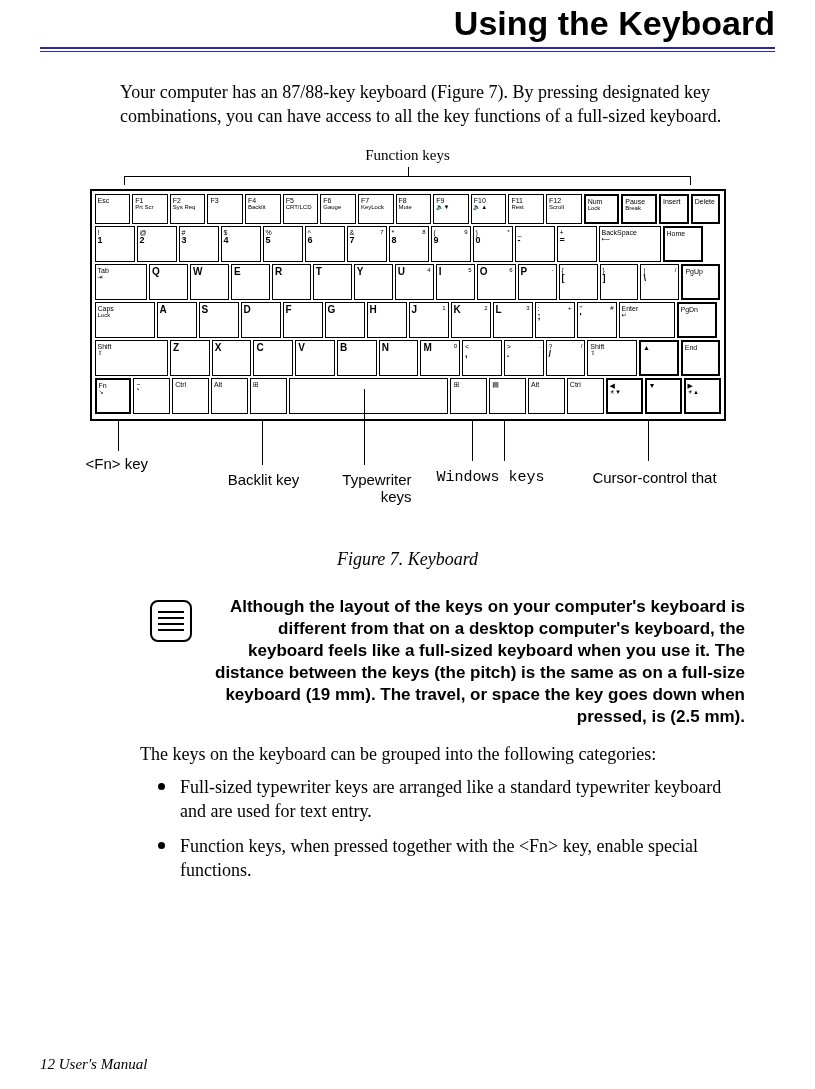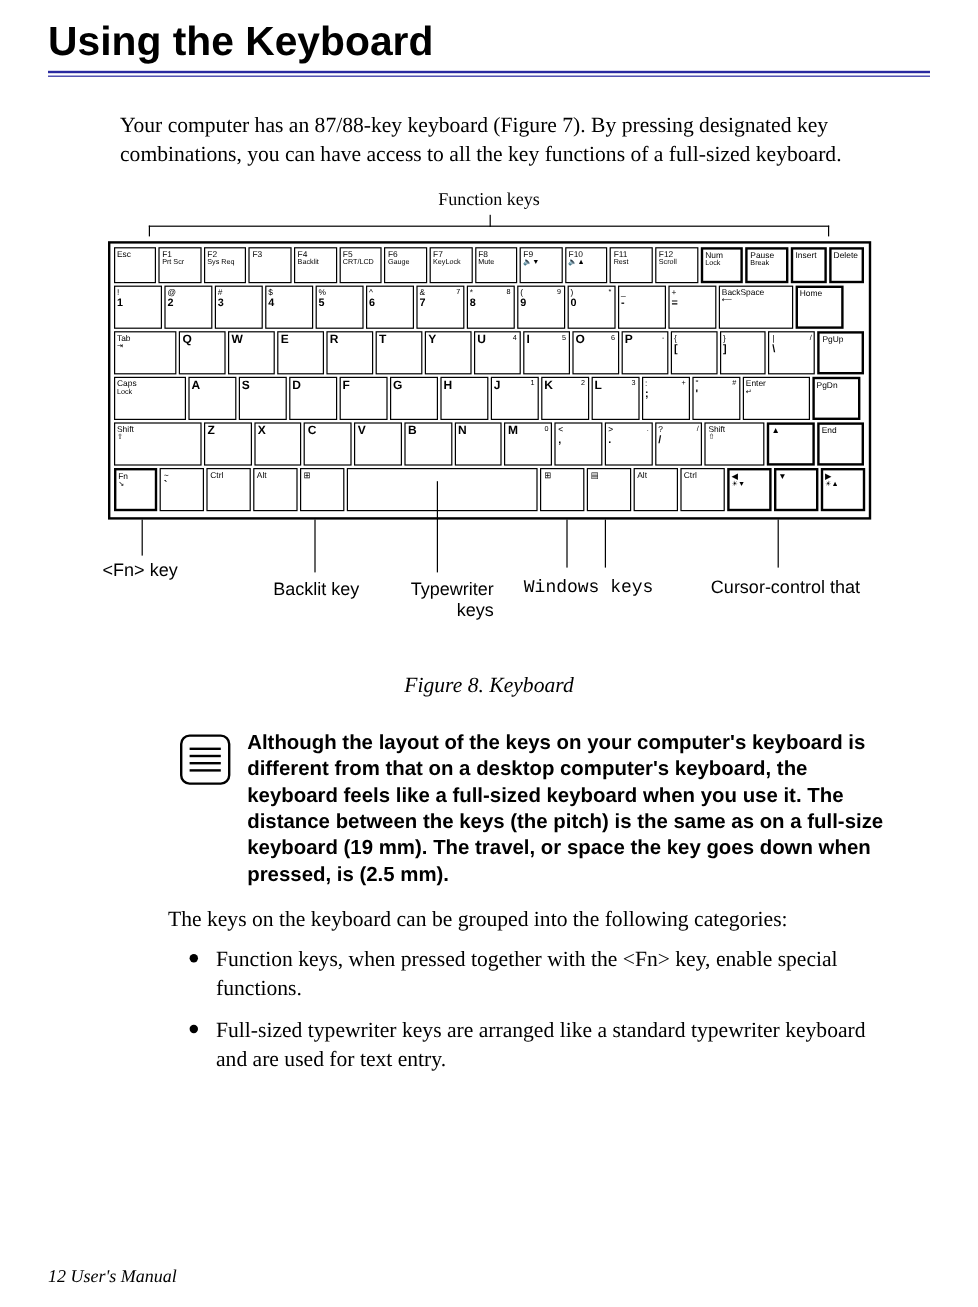--- a/index.html
+++ b/index.html
@@ -13,34 +13,35 @@
     position: relative;
   }
   .page {
     padding: 0 40px 0 40px;
     box-sizing: border-box;
   }
   .title {
     font-family: Arial, Helvetica, sans-serif;
     font-weight: bold;
     font-size: 34px;
-    margin: 16px 0 4px 0;
+    margin: 4px 0 4px 0;
     padding-top: 0;
+    text-align: right;
   }
   .title-rule {
     border: none;
     border-top: 2px solid #2a2aa0;
     border-bottom: 1px solid #2a2aa0;
     height: 2px;
     margin: 0 0 28px 0;
   }
   .intro {
     font-size: 18px;
     line-height: 1.35;
-    margin-left: 60px;
+    margin-left: 80px;
     margin-right: 20px;
     margin-bottom: 18px;
   }
   .fnkeys-label {
     font-family: Liberation Serif, serif;
     font-size: 15px;
     text-align: center;
     margin: 8px 0 12px 0;
   }
   .fnkeys-bracket {
@@ -158,20 +159,21 @@
     height: 2px;
     background: #000;
     width: 100%;
     margin: 2px 0;
   }
   .note-text {
     font-family: Arial, Helvetica, sans-serif;
     font-weight: bold;
     font-size: 17px;
     line-height: 1.3;
+    text-align: right;
   }
 
   .body-para {
     font-size: 18px;
     margin: 16px 30px 10px 100px;
   }
   ul.body-list {
     margin: 4px 30px 0 118px;
     padding: 0;
     list-style: none;
@@ -562,32 +564,32 @@
 
       <div class="line" style="left:382px; top:-4px; height:40px;"></div>
       <div class="line" style="left:414px; top:-4px; height:40px;"></div>
       <div class="lbl" style="left:346px; top:44px; width:110px;font-family:Liberation Mono, monospace;">Windows keys</div>
 
       <div class="line" style="left:558px; top:-4px; height:40px;"></div>
       <div class="lbl" style="left:490px; top:44px; width:150px;">Cursor-control that</div>
     </div>
   </div>
 
-  <div class="figcap">Figure 8.  Keyboard</div>
+  <div class="figcap">Figure 7.  Keyboard</div>
 
   <div class="note-block">
     <div class="note-icon">
       <div class="nline"></div>
         <div class="nline"></div>
         <div class="nline"></div>
         <div class="nline"></div>
     </div>
     <div class="note-text">Although the layout of the keys on your computer's keyboard is different from that on a desktop computer's keyboard, the keyboard feels like a full-sized keyboard when you use it. The distance between the keys (the pitch) is the same as on a full-size keyboard (19 mm). The travel, or space the key goes down when pressed, is (2.5 mm).</div>
   </div>
 
   <p class="body-para">The keys on the keyboard can be grouped into the following categories:</p>
   <ul class="body-list">
+    <li>Full-sized typewriter keys are arranged like a standard typewriter keyboard and are used for text entry.</li>
     <li>Function keys, when pressed together with the &lt;Fn&gt; key, enable special functions.</li>
-    <li>Full-sized typewriter keys are arranged like a standard typewriter keyboard and are used for text entry.</li>
   </ul>
 </div>
 
 <div class="footer">12 User's Manual</div>
 
 </body></html>

